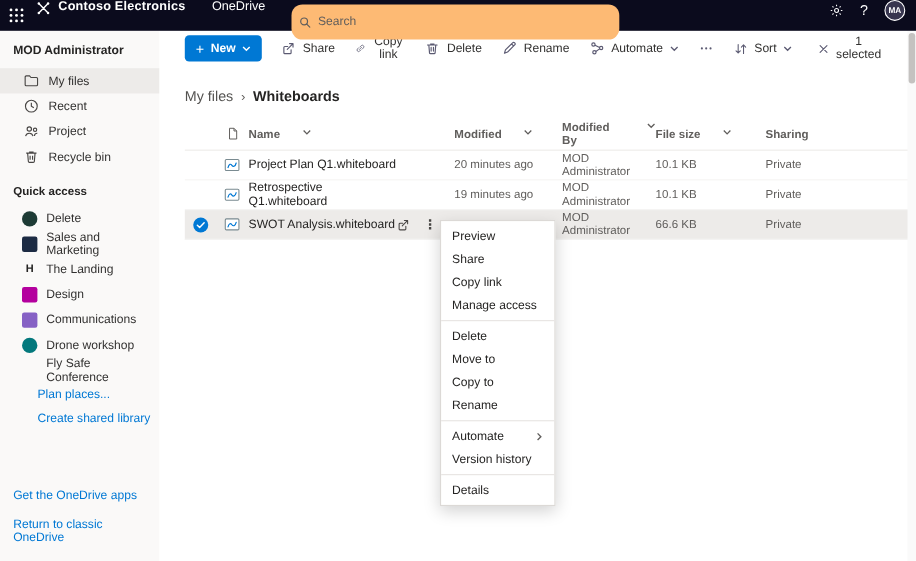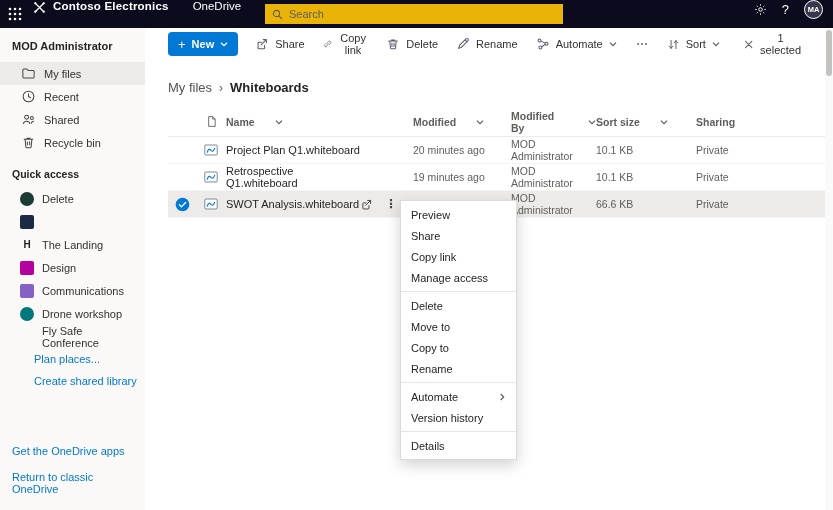--- a/index.html
+++ b/index.html
@@ -6,21 +6,21 @@
   html,body { width:833px; height:510px; overflow:hidden; background:#fff;
     font-family:"Liberation Sans","DejaVu Sans",sans-serif; }
   .app { position:relative; width:833px; height:510px; background:#fff; }
 
   
   .topbar { height:28px; background:#0b0b1d; display:flex; align-items:flex-start; color:#fff; position:relative; z-index:20; }
   .waffle { width:30px; height:28px; display:flex; align-items:center; justify-content:center; background:none; border:none; cursor:pointer; }
   .logo { display:flex; margin-left:2px; }
   .brand { font-weight:700; font-size:11.5px; margin-left:6px; letter-spacing:.2px; cursor:pointer; }
   .appname { margin-left:24px; font-size:11.5px; cursor:pointer; }
-  .searchbox { position:absolute; left:265px; top:4px; width:298px; height:20px; background:#eab308; border-radius:0;
+  .searchbox { position:absolute; left:265px; top:4px; width:298px; height:32px; background:#fdba74; border-radius:10px;
     display:flex; align-items:center; padding:0 7px; gap:6px; }
   .searchbox input { flex:1; border:none; background:transparent; outline:none; font-size:11px; color:#323130;
     font-family:"Liberation Sans","DejaVu Sans",sans-serif; }
   .searchbox input::placeholder { color:#605e5c; }
   .topbar-right { margin-left:auto; display:flex; align-items:center; gap:15px; padding-right:10px; }
   .tb-icon-btn { background:none; border:none; color:#fff; font-size:13px; cursor:pointer; display:flex; align-items:center; }
   .avatar { width:19px; height:19px; border-radius:50%; border:1.5px solid #fff; background:#38364f; color:#fff;
     font-size:7.5px; font-weight:700; display:flex; align-items:center; justify-content:center; cursor:pointer; }
 
   
@@ -59,35 +59,35 @@
   
   .content { flex:1; padding:14px 14px 0 23px; position:relative; }
   .breadcrumb { display:flex; align-items:center; font-size:13px; margin-top:6px; }
   .crumb-parent { color:#535250; cursor:pointer; }
   .crumb-sep { color:#605e5c; margin:0 7px; font-size:12px; }
   .crumb-current { font-weight:700; color:#252423; }
 
   .table { margin-top:12px; }
   .thead, .row { display:grid; grid-template-columns:28px 30px 187px 98px 85px 100px 1fr; align-items:center; }
   .thead { height:30px; border-bottom:1px solid #edebe9; color:#605e5c; font-size:10.5px; }
-  .th { display:flex; align-items:center; gap:20px; font-weight:700; cursor:pointer; }
+  .th { display:flex; align-items:flex-start; gap:20px; font-weight:700; cursor:pointer; }
   .th .chev svg { width:8px; height:8px; }
   .row { height:27px; font-size:11px; border-bottom:1px solid #f5f4f3; cursor:pointer; }
   .row.selected { background:#edebe9; }
   .check { visibility:hidden; display:flex; justify-content:center; }
   .row.selected .check { visibility:visible; }
   .file-icon { display:flex; justify-content:center; }
   .name-cell { display:flex; align-items:center; color:#252423; }
   .row-actions { margin-left:auto; display:flex; align-items:center; gap:12px; padding-right:16px; visibility:hidden; color:#484644; }
   .row.selected .row-actions { visibility:visible; }
   .row-more { font-size:12px; font-weight:700; letter-spacing:0; }
   .cell-muted { color:#605e5c; font-size:10.5px; }
 
   
-  .context-menu { position:absolute; left:400px; top:200px; width:117px; background:#fff; z-index:30;
+  .context-menu { position:absolute; left:400px; top:200px; width:105px; background:#fff; z-index:30;
     border:1px solid #dcd9d6; box-shadow:0 5px 14px rgba(0,0,0,.18); padding:3px 0; }
   .menu-item { height:21px; display:flex; align-items:center; justify-content:space-between; padding:0 10px;
     font-size:11px; color:#252423; cursor:pointer; }
   .menu-chevron { display:none; color:#605e5c; }
   .menu-chevron.show { display:flex; }
   .menu-divider { display:none; }
   .menu-divider.show { display:block; height:1px; background:#e7e4e2; margin:3px 0; }
 
   
   .scrollbar { position:absolute; right:0; top:28px; bottom:0; width:8px; background:#fafafa; z-index:15; }
@@ -172,21 +172,21 @@
       </div>
       <div class="nav-item">
         <span class="nav-icon">
           <svg width="15" height="15" viewBox="0 0 16 16" fill="none" stroke="currentColor" stroke-width="1.1">
             <circle cx="6" cy="5.6" r="2.1"></circle>
               <path d="M2.4 12.6 a3.7 3.7 0 0 1 7.2 0"></path>
             <circle cx="11.6" cy="6.4" r="1.6"></circle>
               <path d="M10.9 12.4 a3 3 0 0 1 2.9-2.6"></path>
           </svg>
         </span>
-        <span>Shared</span>
+        <span>Project</span>
       </div>
       <div class="nav-item">
         <span class="nav-icon">
           <svg width="15" height="15" viewBox="0 0 16 16" fill="none" stroke="currentColor" stroke-width="1.1">
             <path d="M3 4.5 h10 M6.4 4.5 V3.4 h3.2 v1.1 M4.4 4.5 l.7 8.1 a1 1 0 0 0 1 .9 h3.8 a1 1 0 0 0 1-.9 l.7-8.1 M6.8 7 v3.8 M9.2 7 v3.8"></path>
           </svg>
         </span>
         <span>Recycle bin</span>
       </div>
 
@@ -194,20 +194,21 @@
 
       <div>
 
           <div class="nav-item">
             <span class="qa-icon circle" style="background: rgb(29, 59, 53);"></span>
             <span>Delete</span>
           </div>
 
           <div class="nav-item">
             <span class="qa-icon" style="background: rgb(28, 43, 67);"></span>
+            <span>Sales and Marketing</span>
           </div>
 
           <div class="nav-item">
             <span class="qa-icon" style="color: rgb(37, 36, 35);">H</span>
             <span>The Landing</span>
           </div>
 
 
           <div class="nav-item">
             <span class="qa-icon" style="background: rgb(180, 0, 158);"></span>
@@ -367,21 +368,21 @@
             </div>
             <div class="th">
               <span>Modified By</span>
               <span class="chev">
                   <svg viewBox="0 0 8 8" fill="none" stroke="currentColor" stroke-width="1.2">
                     <path d="M1 2.7 L4 5.7 L7 2.7"></path>
                   </svg>
                 </span>
             </div>
             <div class="th">
-              <span>Sort size</span>
+              <span>File size</span>
               <span class="chev">
                   <svg viewBox="0 0 8 8" fill="none" stroke="currentColor" stroke-width="1.2">
                     <path d="M1 2.7 L4 5.7 L7 2.7"></path>
                   </svg>
                 </span>
             </div>
             <div class="th">
               <span>Sharing</span>
             </div>
           </div>

